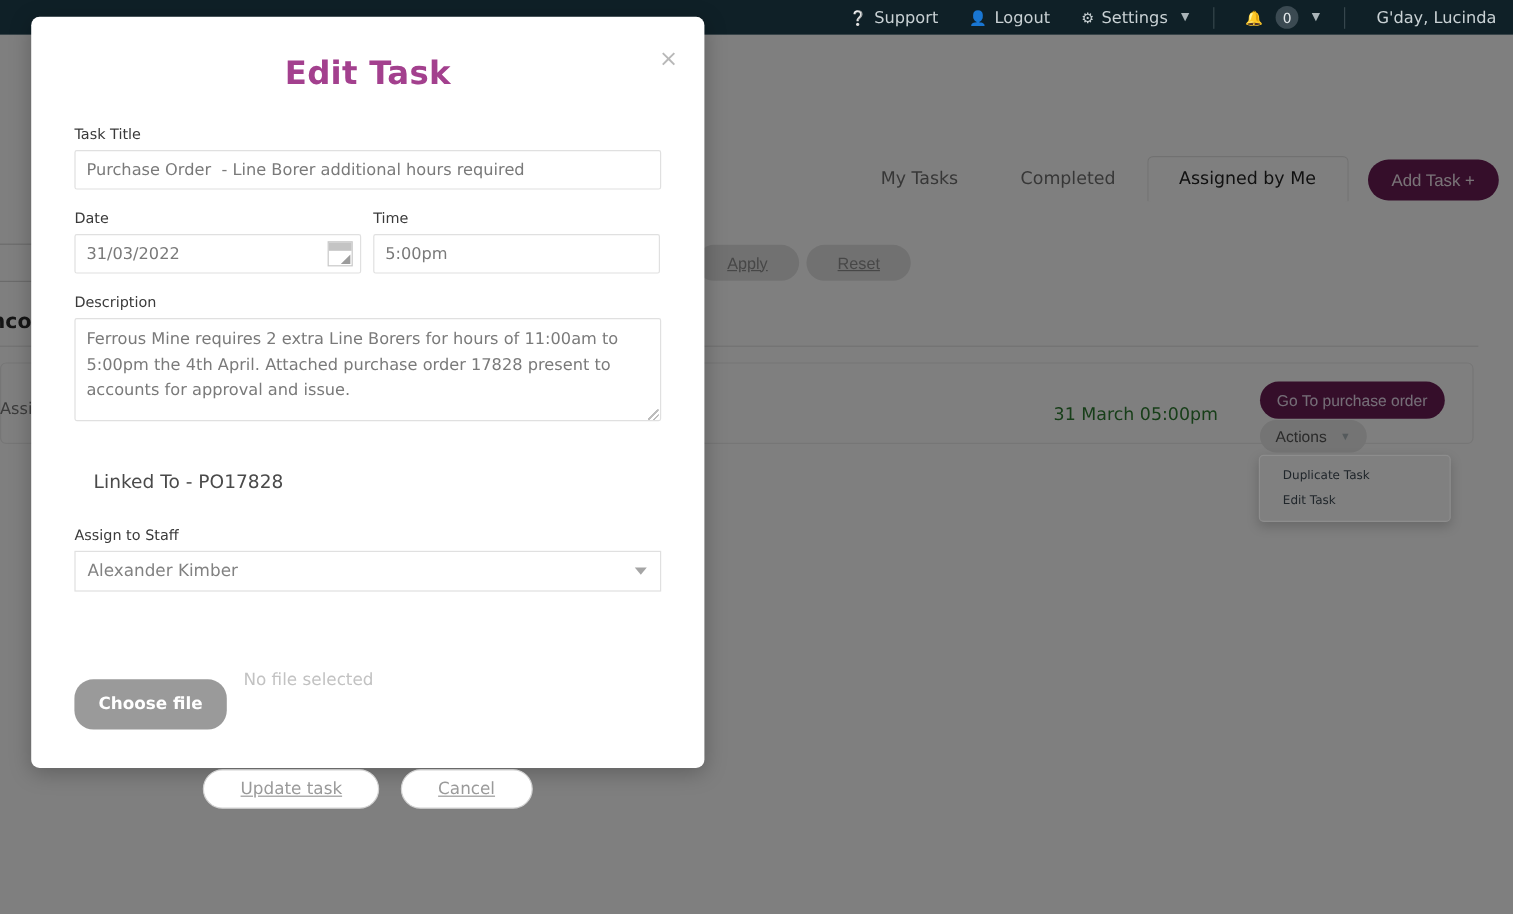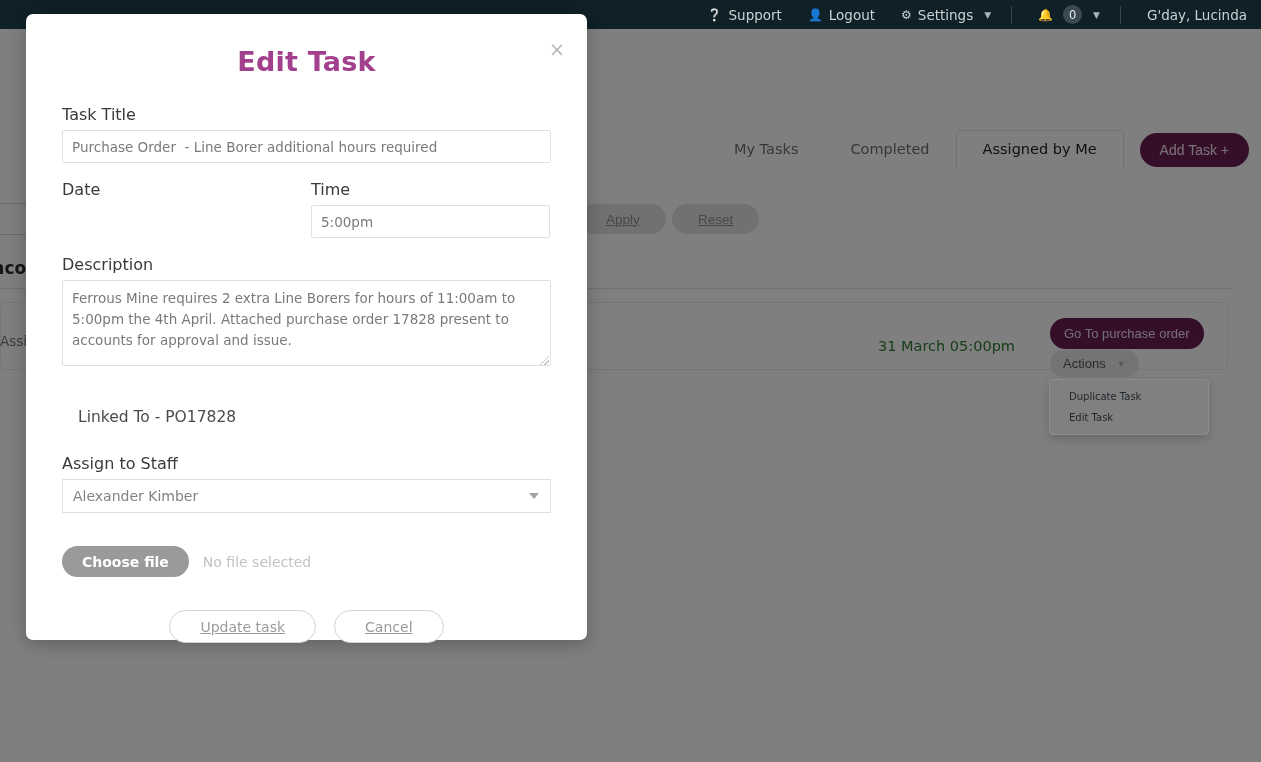--- a/index.html
+++ b/index.html
@@ -160,21 +160,21 @@
   }
   .modal-title {
     text-align: center;
     font-size: 27px; color: #a3408e;
     font-weight: bold;
     margin: 32px 0 0 0;
     letter-spacing: 0.2px;
   }
   .form { padding: 0 36px; margin-top: 28px; }
   .field-label {
-    font-size: 16px; color: #3a3a3a; margin-bottom: 6px; display: block;
+    font-size: 12px; color: #3a3a3a; margin-bottom: 6px; display: block;
   }
   .text-input {
     width: 100%; height: 33px;
     border: 1px solid #e0e0e0; border-radius: 2px;
     background: #fff;
     font-size: 13.5px; color: #7a7a7a;
     padding: 0 9px;
     font-family: "DejaVu Sans", "Liberation Sans", sans-serif;
     outline: none;
   }
@@ -232,23 +232,24 @@
     width: 0; height: 0;
     border-left: 5px solid transparent; border-right: 5px solid transparent;
     border-top: 6px solid #a5a5a5;
   }
   .file-row {
     display: flex; align-items: center; gap: 14px;
     margin-top: 33px;
   }
   .choose-file-btn {
     background: #9a9a9a; color: #fff; border: none;
-    border-radius: 16px; height: 31px; padding: 0 20px;
+    border-radius: 16px; height: 42px; padding: 0 20px;
     font-size: 14px; font-weight: bold;
     font-family: "DejaVu Sans", "Liberation Sans", sans-serif;
+    margin-top: 40px;
   }
   .file-status { font-size: 14px; color: #c2c2c2; text-align: center; }
   .modal-actions {
     display: flex; justify-content: center; gap: 18px;
     margin-top: 33px;
   }
   .ghost-btn {
     background: #fff; color: #9a9a9a;
     border: 1px solid #d2d2d2; border-radius: 17px;
     height: 33px; padding: 0 30px; font-size: 14px;
@@ -327,20 +328,24 @@
   <h1 class="modal-title">Edit Task</h1>
 
   <div class="form">
 
     <label class="field-label">Task Title</label>
     <input class="text-input" type="text" value="Purchase Order  - Line Borer additional hours required" style="">
 
     <div class="row2">
       <div class="col-date">
         <label class="field-label">Date</label>
+        <div class="date-wrap">
+          <input class="text-input" type="text" value="31/03/2022" style="">
+          <span class="cal-icon"></span>
+        </div>
       </div>
       <div class="col-time">
         <label class="field-label">Time</label>
         <input class="text-input" type="text" value="5:00pm" style="">
       </div>
     </div>
 
     <div class="desc-wrap">
       <label class="field-label">Description</label>
       <textarea class="desc" style="">Ferrous Mine requires 2 extra Line Borers for hours of 11:00am to 5:00pm the 4th April. Attached purchase order 17828 present to accounts for approval and issue.</textarea>

